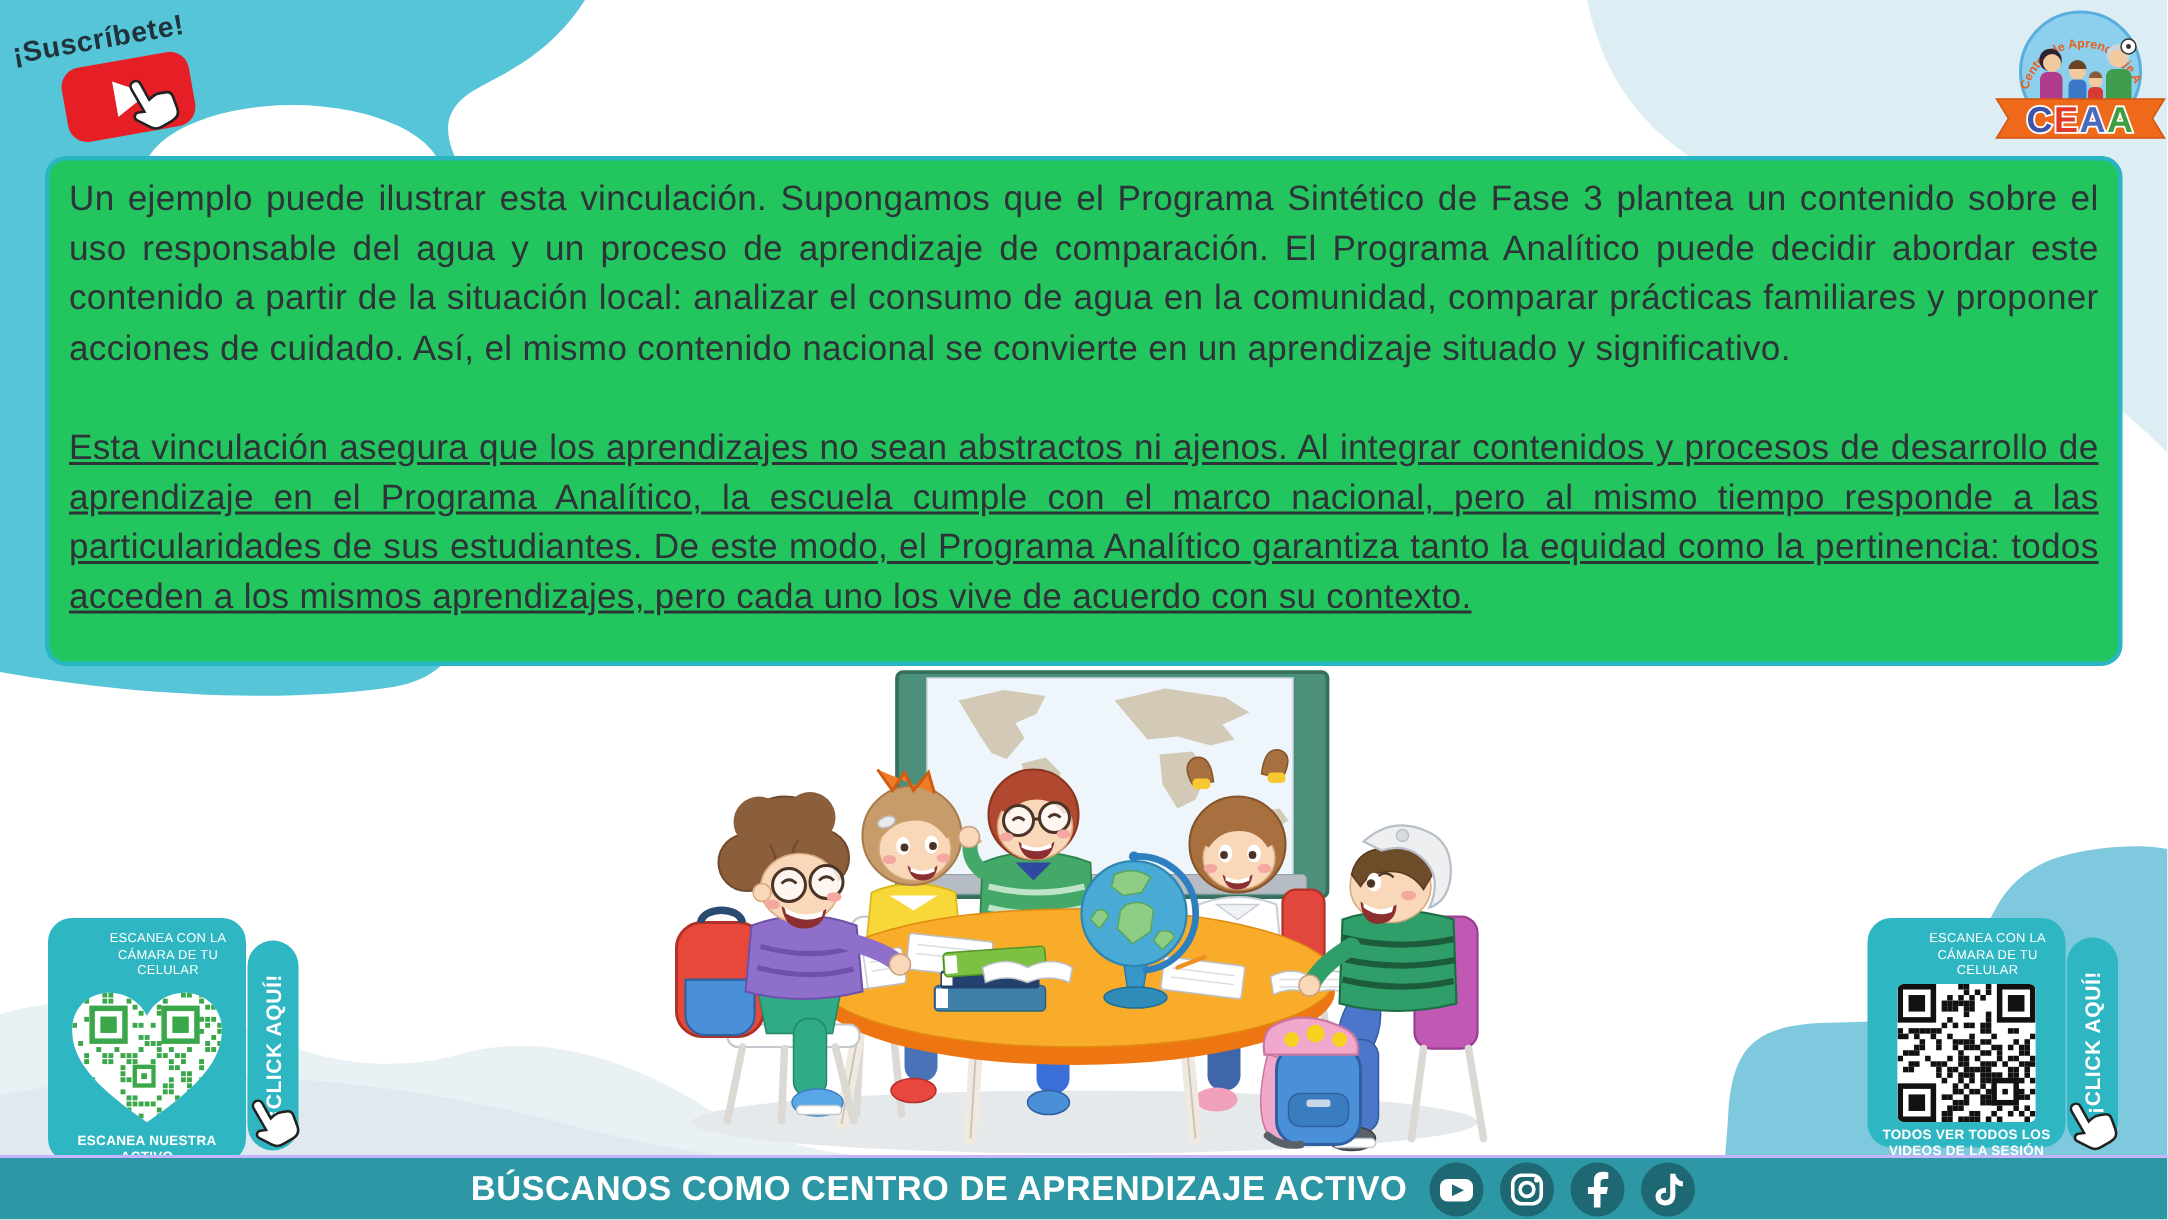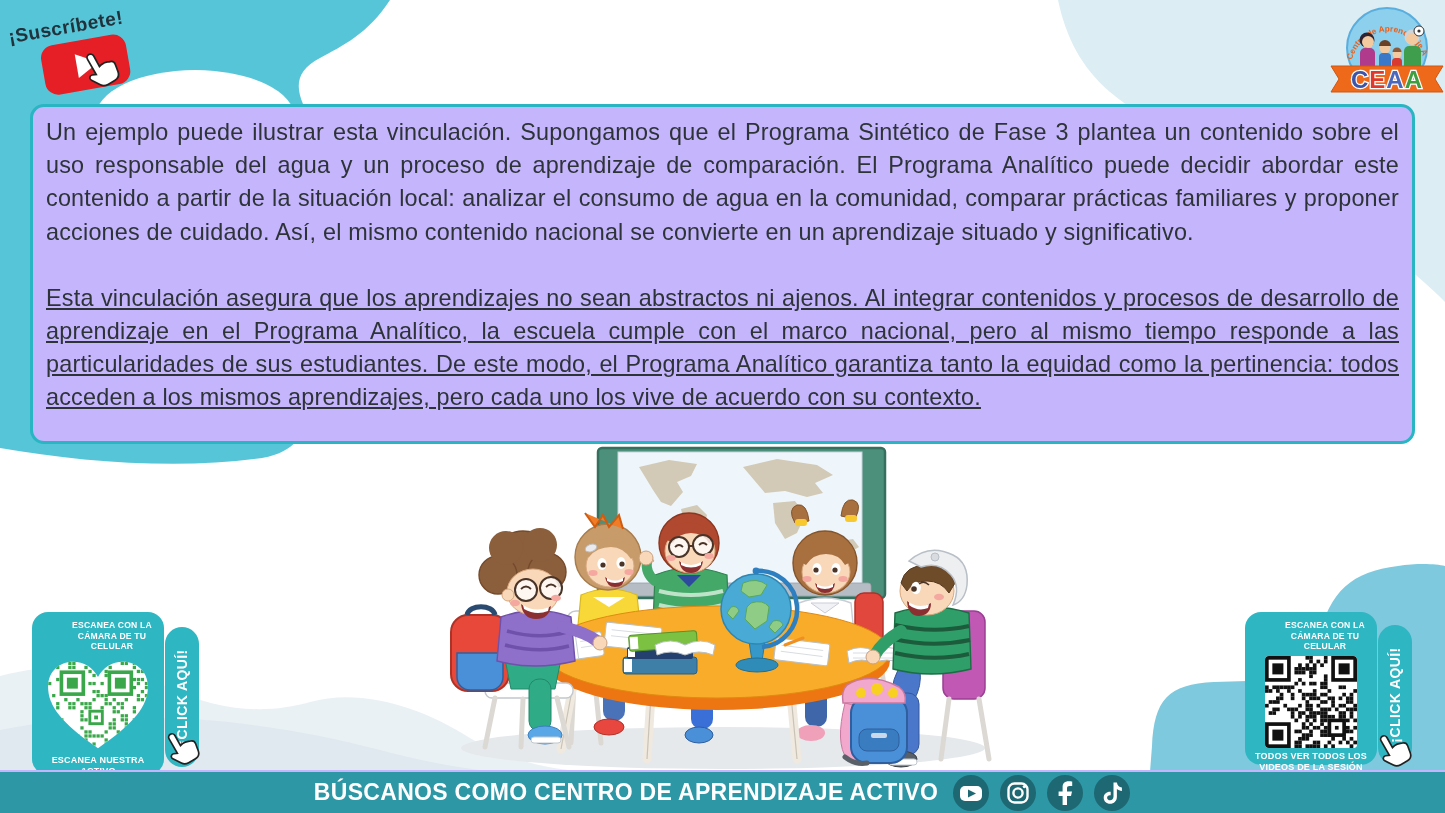--- a/index.html
+++ b/index.html
@@ -2,40 +2,40 @@
 <html><head>
 <meta charset="utf-8">
 <style>
   html,body{margin:0;padding:0;}
   body{width:1445px;height:813px;position:relative;overflow:hidden;background:#ffffff;
        font-family:"Liberation Sans", sans-serif;}
   .abs{position:absolute;}
   
   #bg{left:0;top:0;width:1445px;height:813px;}
   
-  .panel{left:30px;top:104px;width:1385px;height:340px;background:#c4b5fd;
+  .panel{left:30px;top:104px;width:1385px;height:340px;background:#22c55e;
          border:3.5px solid #2ab5c3;border-radius:14px;box-sizing:border-box;
          padding:9px 13px 0 13px;z-index:5;}
   .panel p{margin:0;font-size:23.4px;line-height:33.2px;color:#2e3338;
            text-align:justify;text-align-last:left;letter-spacing:0.2px;}
   .panel p + p{margin-top:33px;text-decoration:underline;}
   
   .subscribe{left:8px;top:6px;width:150px;height:110px;z-index:6;transform:rotate(-10deg);}
   .subscribe .lbl{position:absolute;left:6px;top:8px;font-size:19px;font-weight:bold;color:#20333d;letter-spacing:0.5px;}
   .subscribe .yt{position:absolute;left:34px;top:34px;width:86px;height:50px;background:#e61e25;border-radius:13px;}
   .subscribe .yt:after{content:"";position:absolute;left:34px;top:13px;border-left:22px solid #fff;
        border-top:12px solid transparent;border-bottom:12px solid transparent;}
   .hand{position:absolute;z-index:9;}
   
   .logo{left:1328px;top:4px;width:118px;height:104px;z-index:6;}
   
   .illus{left:443px;top:445px;width:560px;height:327px;z-index:4;}
   
   .qrbox{width:132px;background:#2fb6c3;border-radius:16px;z-index:6;color:#fff;text-align:center;box-sizing:border-box;padding-top:8px;}
-  .qrbox .t{font-size:8.6px;font-weight:bold;line-height:10.6px;letter-spacing:0.2px;padding-left:28px;}
+  .qrbox .t{font-size:8.6px;font-weight:normal;line-height:10.6px;letter-spacing:0.2px;padding-left:28px;}
   .qrbox .c{font-size:9px;font-weight:bold;line-height:11px;letter-spacing:0.2px;margin-top:3px;}
   #qrboxL{left:32px;top:612px;height:163px;}
   #qrboxR{left:1245px;top:612px;height:153px;}
   .click-tab{width:34px;height:140px;background:#2fb6c3;border-radius:17px;z-index:5;}
   .click-tab .vlbl{position:absolute;left:50%;top:50%;width:140px;height:34px;line-height:34px;
        transform:translate(-50%,-50%) rotate(-90deg);text-align:center;color:#fff;
        font-weight:bold;font-size:14px;letter-spacing:0.4px;white-space:nowrap;}
   #tabL{left:165px;top:627px;}
   #tabR{left:1378px;top:625px;}
   .qrsvg{display:block;margin:4px auto 0 auto;}

